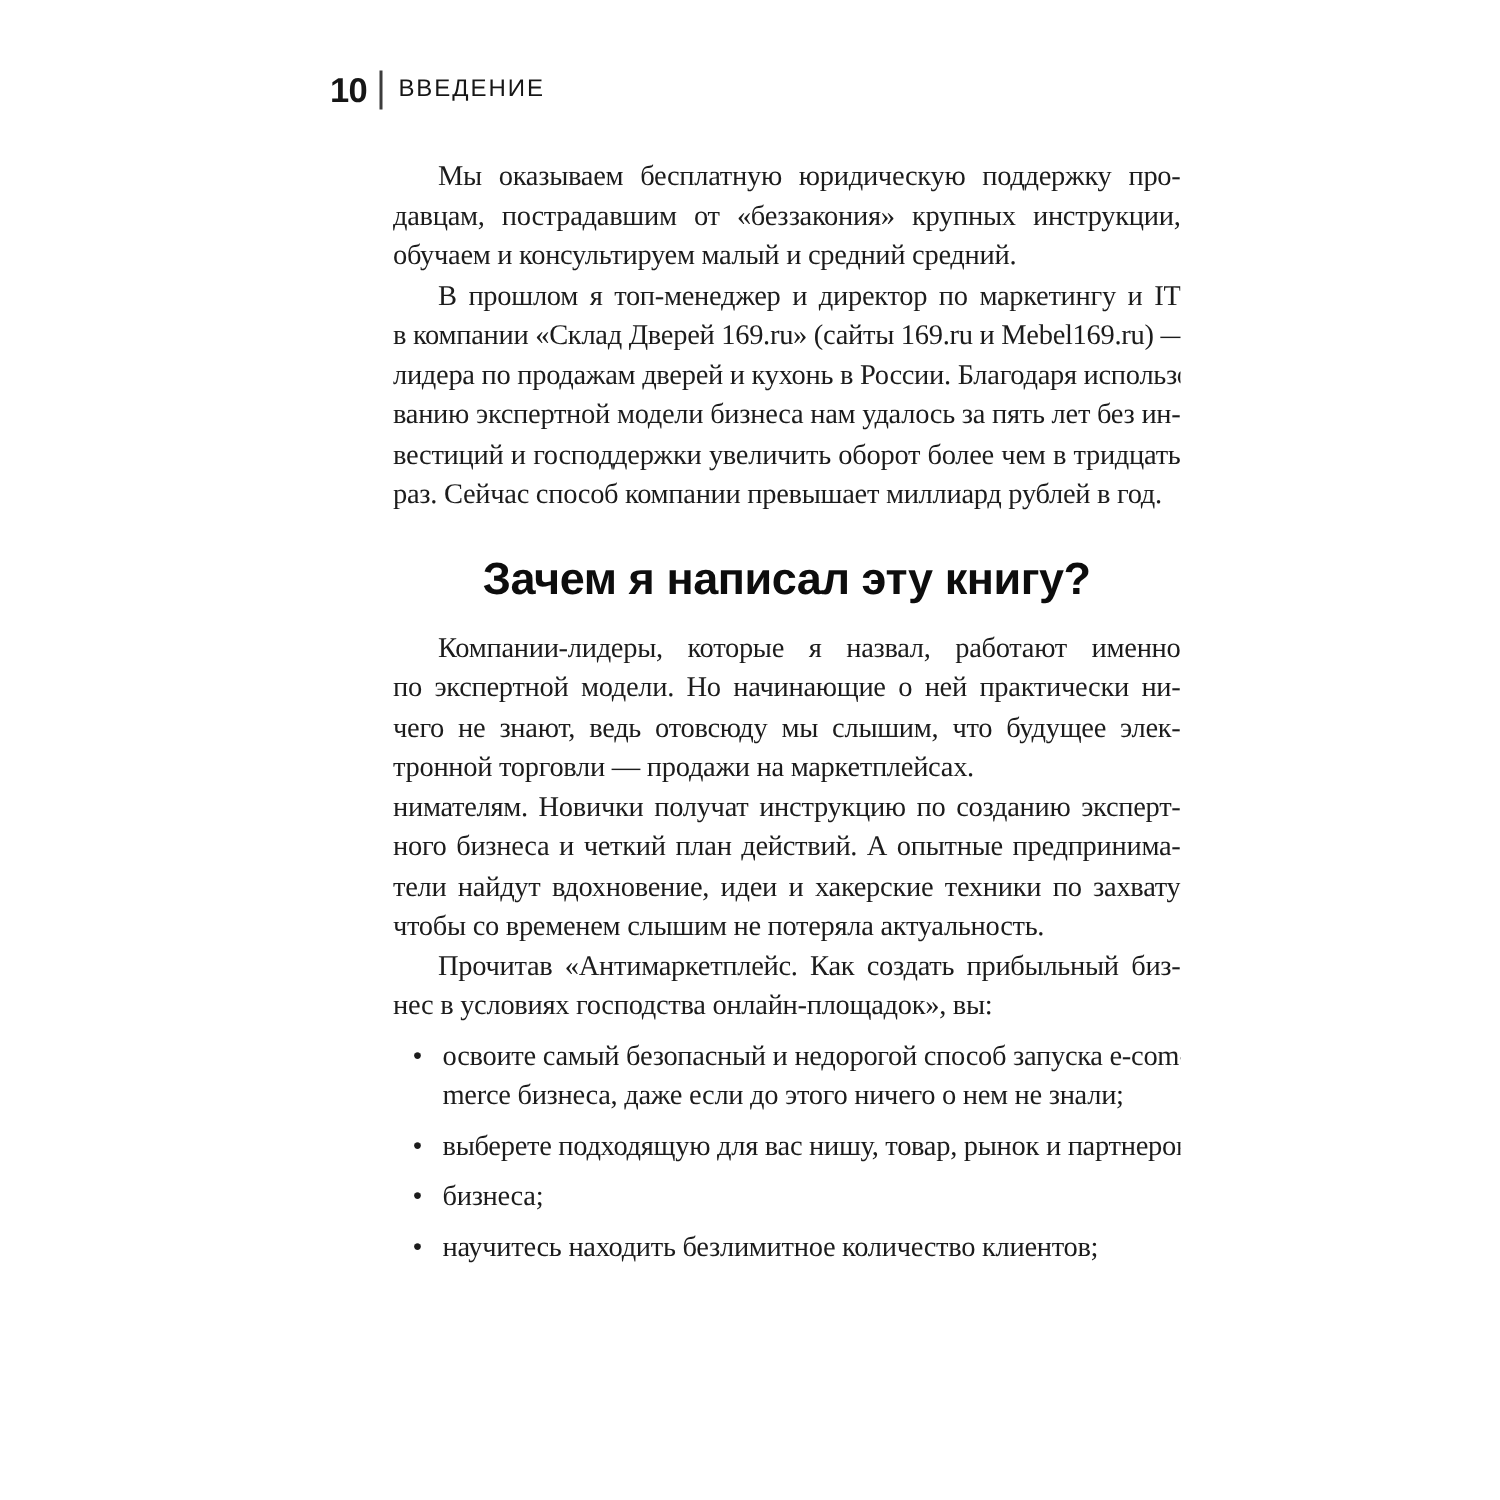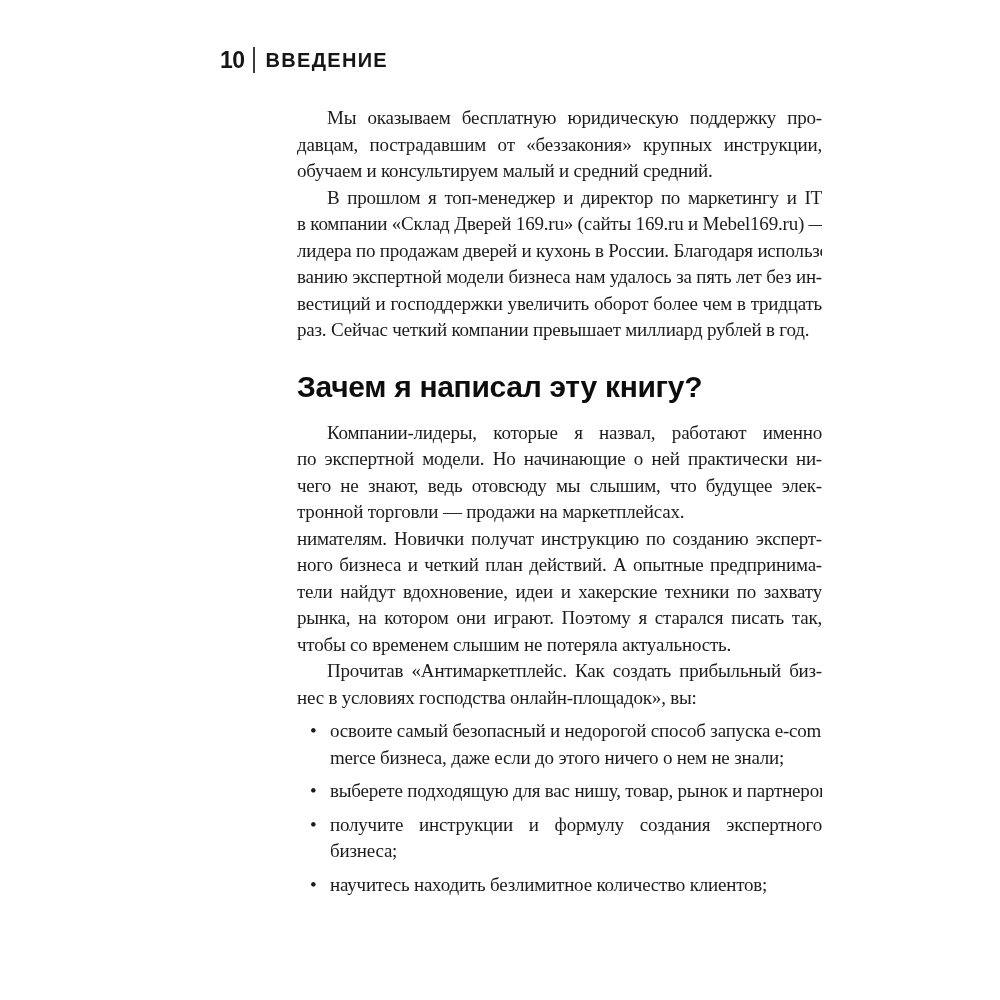--- a/index.html
+++ b/index.html
@@ -30,33 +30,32 @@
     font-size: 23px;
     letter-spacing: -0.5px;
   }
   .header-divider {
     width: 2px;
     height: 26px;
     background: #3c3c3c;
     margin: 0 11px 0 8px;
   }
   .section-title {
-    font-weight: bold;
-    font-size: 20px;
+    font-weight: normal;
+    font-size: 16px;
     letter-spacing: 1.3px;
   }
 
   
   .content {
     position: absolute;
     left: 262px;
     top: 105px;
     width: 525px;
     overflow: hidden;
-    margin-left: 35px;
   }
 
   .para { margin: 0; }
 
   .line {
     font-size: 19px;
     line-height: 26.5px;
     letter-spacing: -0.2px;
     white-space: nowrap;
     text-align: justify;
@@ -66,20 +65,21 @@
   .line.indent { text-indent: 30px; }
 
   .heading {
     font-family: "Liberation Sans", "DejaVu Sans", sans-serif;
     font-weight: bold;
     font-size: 30px;
     line-height: 36px;
     letter-spacing: -0.3px;
     color: #0d0d0d;
     margin: 25px 0 15px 0;
+    text-align: center;
   }
 
   .bullet {
     position: relative;
     padding-left: 33px;
     margin-top: 7px;
   }
   .bullet .dot {
     position: absolute;
     left: 13px;
@@ -104,54 +104,52 @@
         <div class="line indent">Мы оказываем бесплатную юридическую поддержку про-</div>
         <div class="line">давцам, пострадавшим от «беззакония» крупных инструкции,</div>
         <div class="line final">обучаем и консультируем малый и средний средний.</div>
       </div>
       <div class="para">
         <div class="line indent">В прошлом я топ-менеджер и директор по маркетингу и IT</div>
         <div class="line">в компании «Склад Дверей 169.ru» (сайты 169.ru и Mebel169.ru) —</div>
         <div class="line">лидера по продажам дверей и кухонь в России. Благодаря использо-</div>
         <div class="line">ванию экспертной модели бизнеса нам удалось за пять лет без ин-</div>
         <div class="line">вестиций и господдержки увеличить оборот более чем в тридцать</div>
-        <div class="line final">раз. Сейчас четкий компании превышает миллиард рублей в год.</div>
+        <div class="line final">раз. Сейчас способ компании превышает миллиард рублей в год.</div>
       </div>
       <h2 class="heading" style="color: rgb(13, 13, 13);">Зачем я написал эту книгу?</h2>
       <div class="para">
       </div>
       <div class="para">
         <div class="line indent">Компании-лидеры, которые я назвал, работают именно</div>
         <div class="line">по экспертной модели. Но начинающие о ней практически ни-</div>
         <div class="line">чего не знают, ведь отовсюду мы слышим, что будущее элек-</div>
         <div class="line final">тронной торговли — продажи на маркетплейсах.</div>
       </div>
       <div class="para">
         <div class="line">нимателям. Новички получат инструкцию по созданию эксперт-</div>
         <div class="line">ного бизнеса и четкий план действий. А опытные предпринима-</div>
         <div class="line">тели найдут вдохновение, идеи и хакерские техники по захвату</div>
-        <div class="line">рынка, на котором они играют. Поэтому я старался писать так,</div>
         <div class="line final">чтобы со временем слышим не потеряла актуальность.</div>
       </div>
       <div class="para">
         <div class="line indent">Прочитав «Антимаркетплейс. Как создать прибыльный биз-</div>
         <div class="line final">нес в условиях господства онлайн-площадок», вы:</div>
       </div>
       <div class="bullet">
         <span class="dot">•</span>
         <div class="line">освоите самый безопасный и недорогой способ запуска e-com-</div>
         <div class="line final">merce бизнеса, даже если до этого ничего о нем не знали;</div>
       </div>
       <div class="bullet">
         <span class="dot">•</span>
         <div class="line final">выберете подходящую для вас нишу, товар, рынок и партнеров;</div>
       </div>
       <div class="bullet">
         <span class="dot">•</span>
-        <div class="line">получите инструкции и формулу создания экспертного</div>
         <div class="line final">бизнеса;</div>
       </div>
       <div class="bullet">
         <span class="dot">•</span>
         <div class="line final">научитесь находить безлимитное количество клиентов;</div>
       </div>
     </div>
 
 </div>
 

